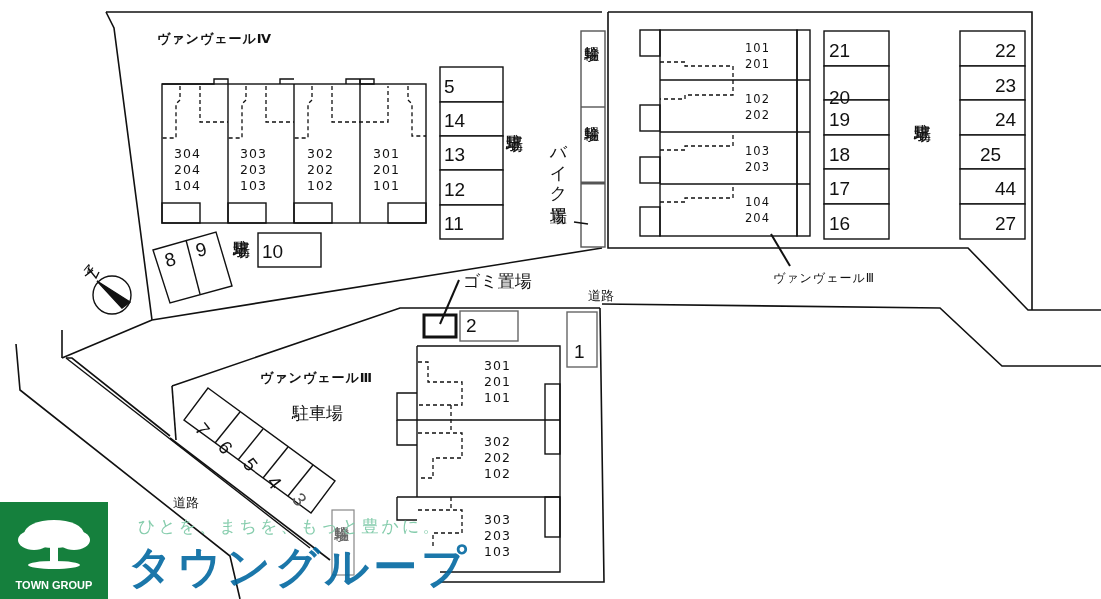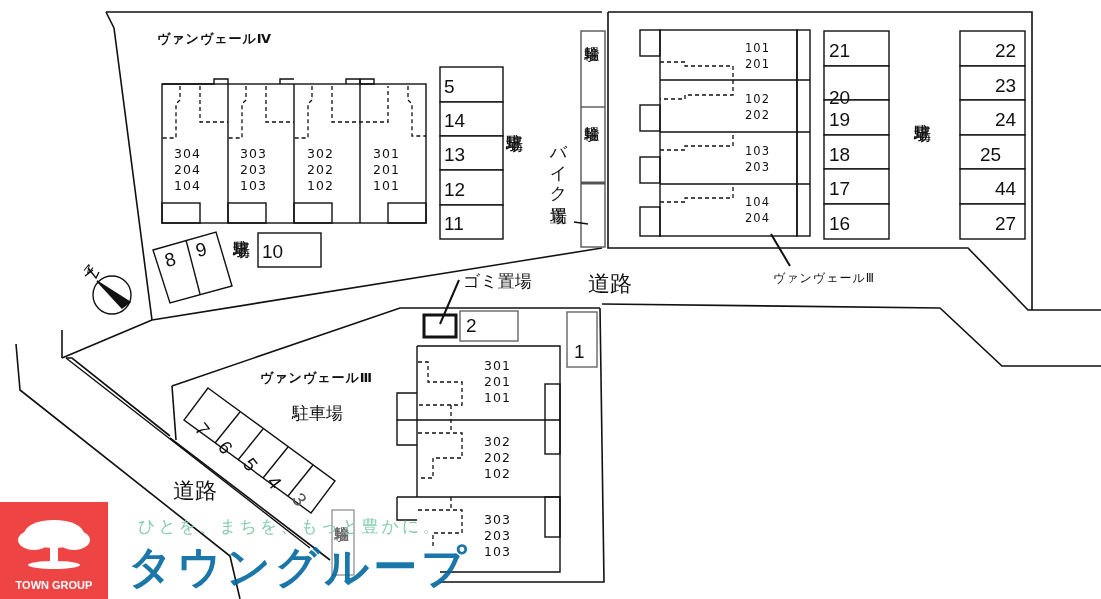--- a/index.html
+++ b/index.html
@@ -5,22 +5,22 @@
   html, body { margin:0; padding:0; background:#ffffff; }
   body { width:1101px; height:599px; position:relative; overflow:hidden;
          font-family: "DejaVu Sans", "Liberation Sans", sans-serif; color:#111; }
   #map-svg { position:absolute; left:0; top:0; width:1101px; height:599px; }
   .lbl { position:absolute; white-space:nowrap; line-height:1; }
   .bldg-title { font-size:13px; font-weight:bold; letter-spacing:1px; }
   .unit-nums { font-size:12.5px; line-height:16px; text-align:left; letter-spacing:1px; }
   .space-num { font-size:19px; font-family:"Liberation Sans", sans-serif; }
   .vert { writing-mode:vertical-rl; text-orientation:upright; font-size:17px; letter-spacing:1px; }
   .vert-sm { writing-mode:vertical-rl; text-orientation:upright; font-size:15px; letter-spacing:0; }
-  .road { font-size:22px; }
-  .logo-box { position:absolute; left:0; top:502px; width:108px; height:97px; background:#ef4444; }
+  .road { font-size:13px;margin-top:16px; }
+  .logo-box { position:absolute; left:0; top:502px; width:108px; height:97px; background:#15803d; }
   .logo-text { position:absolute; left:0; bottom:8px; width:108px; text-align:center; color:#fff; font-size:11px; font-weight:bold; font-family:"Liberation Sans", sans-serif; }
   .tagline { position:absolute; left:138px; top:515px; font-size:17px; color:#7fcaa8; letter-spacing:3px; opacity:0.95; }
   .brand { position:absolute; left:128px; top:538px; font-size:44px; font-weight:bold; color:#0369a1; letter-spacing:4px; opacity:0.9; }
   .rot { position:absolute; transform-origin:center center; }
 </style>
 </head>
 <body>
 
 <svg id="map-svg" viewBox="0 0 1101 599" xmlns="http://www.w3.org/2000/svg">
   <g stroke="#111" stroke-width="1.6" fill="none">

